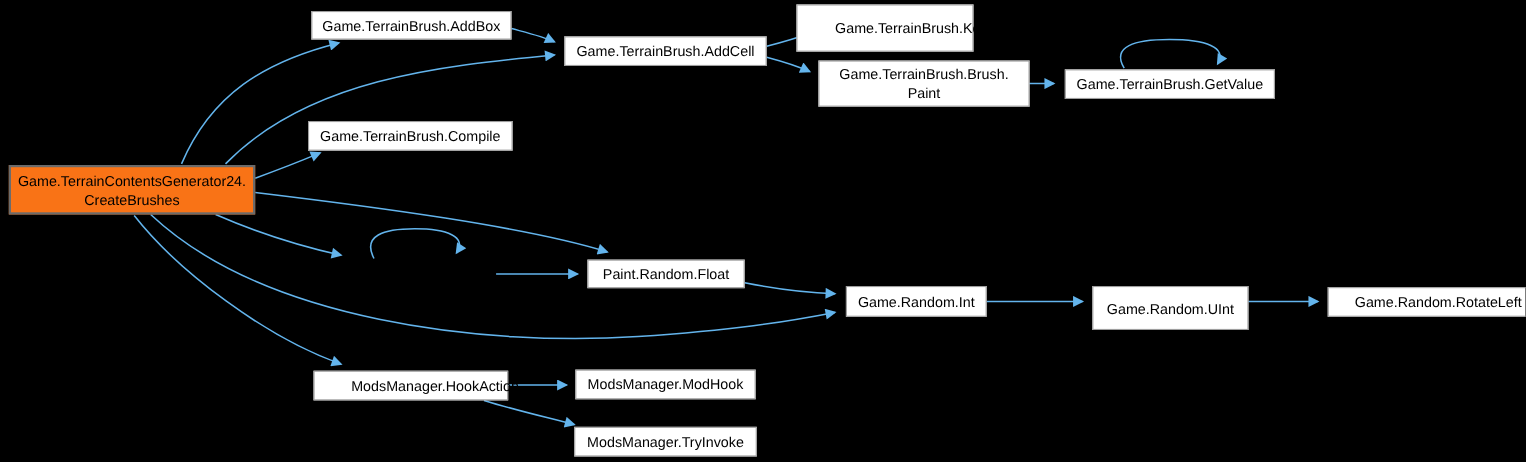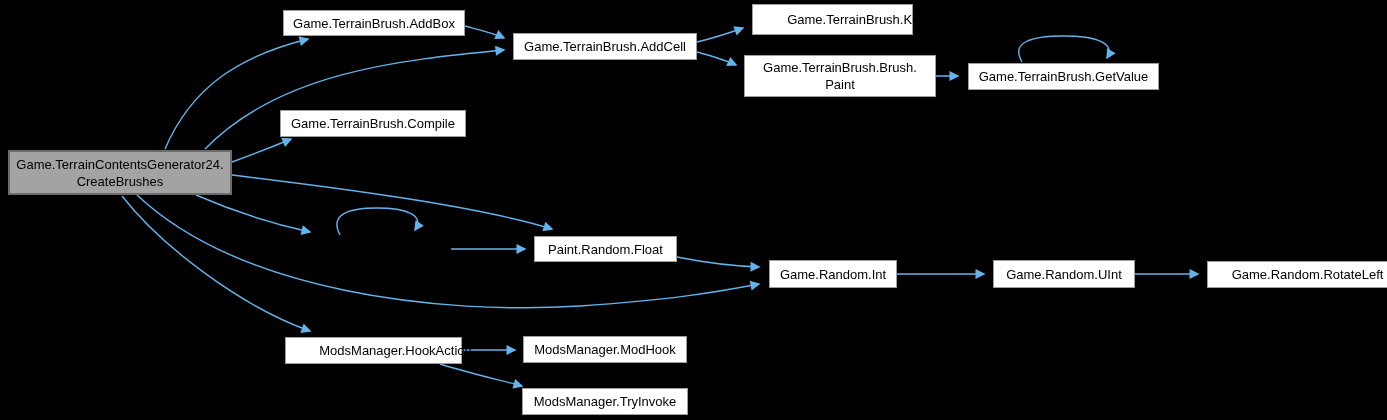--- a/index.html
+++ b/index.html
@@ -20,21 +20,21 @@
     font-size:13px;
     line-height:17px;
     display:flex;
     align-items:center;
     justify-content:center;
     text-align:center;
     white-space:pre-line;
     cursor:pointer;
   }
   .node.main{
-    background:#a3a3a3;
+    background:#f97316;
     border:2px solid #6b6b6b;
   }
 </style>
 </head>
 <body>
 
 <div class="canvas">
 
   <svg class="edges" width="1387" height="420" viewBox="0 0 1387 420" fill="none" stroke="#63b4ec" stroke-width="1.4">
     <defs>
@@ -64,35 +64,35 @@
     <path d="M 440,364 C 472,374 500,380 522,386" marker-end="url(#arrow)"></path>
   </svg>
 
   <div class="node main" style="left:8px;top:150px;width:224px;height:45px;">Game.TerrainContentsGenerator24.
 CreateBrushes</div>
 
   <div class="node" style="left:283px;top:10px;width:182px;height:26px;">Game.TerrainBrush.AddBox</div>
 
   <div class="node" style="left:513px;top:33px;width:184px;height:27px;">Game.TerrainBrush.AddCell</div>
 
-  <div class="node" style="left:752px;top:4px;width:161px;height:31px;padding-left:48px;">Game.TerrainBrush.Key</div>
+  <div class="node" style="left:724px;top:4px;width:161px;height:43px;padding-left:48px;">Game.TerrainBrush.Key</div>
 
   <div class="node" style="left:744px;top:55px;width:192px;height:42px;">Game.TerrainBrush.Brush.
 Paint</div>
 
   <div class="node" style="left:968px;top:63px;width:191px;height:27px;">Game.TerrainBrush.GetValue</div>
 
   <div class="node" style="left:280px;top:110px;width:186px;height:27px;">Game.TerrainBrush.Compile</div>
 
 
   <div class="node" style="left:534px;top:236px;width:143px;height:26px;">Paint.Random.Float</div>
 
   <div class="node" style="left:769px;top:260px;width:128px;height:28px;">Game.Random.Int</div>
 
-  <div class="node" style="left:993px;top:260px;width:142px;height:28px;">Game.Random.UInt</div>
+  <div class="node" style="left:993px;top:260px;width:142px;height:40px;">Game.Random.UInt</div>
 
   <div class="node" style="left:1207px;top:261px;width:201px;height:27px;">Game.Random.RotateLeft</div>
 
   <div class="node" style="left:285px;top:337px;width:177px;height:27px;padding-left:44px;">ModsManager.HookAction</div>
 
   <div class="node" style="left:523px;top:336px;width:164px;height:27px;">ModsManager.ModHook</div>
 
   <div class="node" style="left:522px;top:388px;width:166px;height:27px;">ModsManager.TryInvoke</div>
 
 </div>

